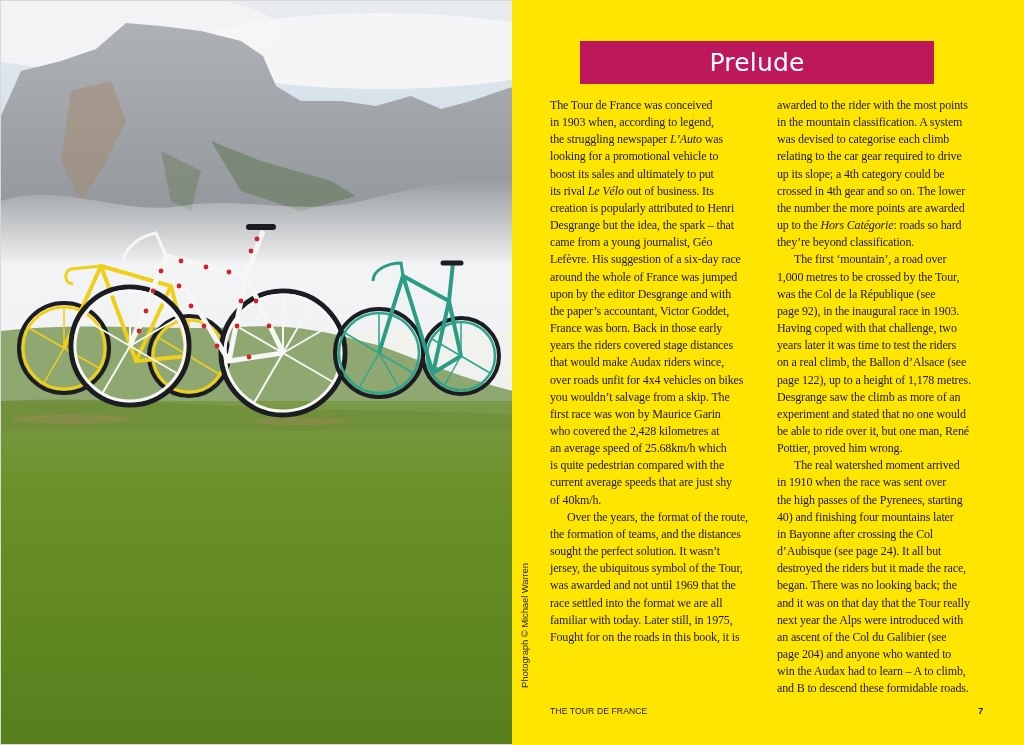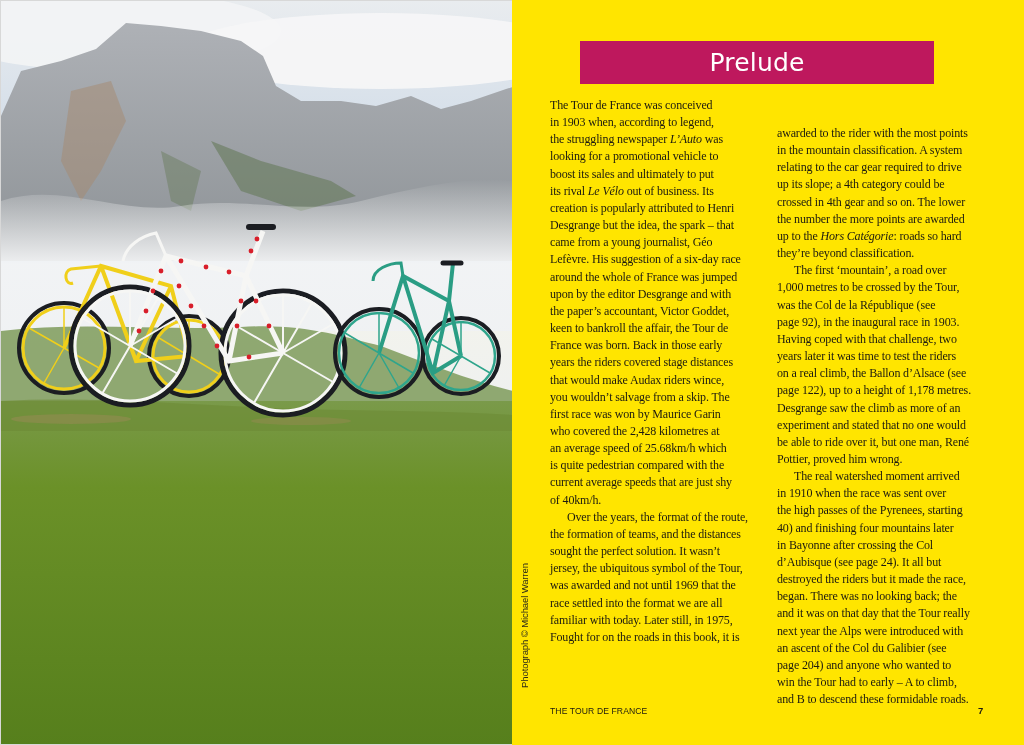--- a/index.html
+++ b/index.html
@@ -36,21 +36,21 @@
   .title-bar h1 {
     margin: 0; color: #ffffff; font-weight: normal;
     font-family: "DejaVu Sans", sans-serif; font-size: 25px; letter-spacing: 0.2px;
   }
   .col {
     position: absolute; top: 97px;
     font-size: 12px; line-height: 17.15px; color: #1c1a10;
     letter-spacing: -0.15px;
   }
   .col.left { left: 550px; width: 206px; }
-  .col.right { left: 777px; width: 212px; margin-top: 28px; }
+  .col.right { left: 777px; width: 212px; }
   .col p { margin: 0; }
   .col .line { display: block; white-space: nowrap; }
   .footer-title {
     position: absolute; left: 550px; top: 706px;
     font-family: "Liberation Sans", sans-serif; font-size: 8.6px; color: #1c1a10;
     letter-spacing: 0.1px;
   }
   .page-num {
     position: absolute; left: 978px; top: 705px;
     font-family: "Liberation Sans", sans-serif; font-size: 9.5px; font-weight: bold; color: #1c1a10;
@@ -176,24 +176,24 @@
         <span class="line">looking for a promotional vehicle to</span>
         <span class="line">boost its sales and ultimately to put</span>
         <span class="line">its rival <em>Le Vélo</em> out of business. Its</span>
         <span class="line">creation is popularly attributed to Henri</span>
         <span class="line">Desgrange but the idea, the spark – that</span>
         <span class="line">came from a young journalist, Géo</span>
         <span class="line">Lefèvre. His suggestion of a six-day race</span>
         <span class="line">around the whole of France was jumped</span>
         <span class="line">upon by the editor Desgrange and with</span>
         <span class="line">the paper’s accountant, Victor Goddet,</span>
-        <span class="line">keen to bankroll the affair, the Tour de</span>
         <span class="line">France was born. Back in those early</span>
         <span class="line">years the riders covered stage distances</span>
         <span class="line">that would make Audax riders wince,</span>
+        <span class="line">over roads unfit for 4x4 vehicles on bikes</span>
         <span class="line">you wouldn’t salvage from a skip. The</span>
         <span class="line">first race was won by Maurice Garin</span>
         <span class="line">who covered the 2,428 kilometres at</span>
         <span class="line">an average speed of 25.68km/h which</span>
         <span class="line">is quite pedestrian compared with the</span>
         <span class="line">current average speeds that are just shy</span>
         <span class="line">of 40km/h.</span>
       </p>
       <p class="">
         <span class="line" style="padding-left: 17px;">Over the years, the format of the route,</span>
@@ -203,20 +203,21 @@
         <span class="line">was awarded and not until 1969 that the</span>
         <span class="line">race settled into the format we are all</span>
         <span class="line">familiar with today. Later still, in 1975,</span>
         <span class="line">Fought for on the roads in this book, it is</span>
       </p>
     </div>
   <div class="col right">
       <p class="">
         <span class="line">awarded to the rider with the most points</span>
         <span class="line">in the mountain classification. A system</span>
+        <span class="line">was devised to categorise each climb</span>
         <span class="line">relating to the car gear required to drive</span>
         <span class="line">up its slope; a 4th category could be</span>
         <span class="line">crossed in 4th gear and so on. The lower</span>
         <span class="line">the number the more points are awarded</span>
         <span class="line">up to the <em>Hors Catégorie</em>: roads so hard</span>
         <span class="line">they’re beyond classification.</span>
       </p>
       <p class="">
         <span class="line" style="padding-left: 17px;">The first ‘mountain’, a road over</span>
         <span class="line">1,000 metres to be crossed by the Tour,</span>
@@ -237,20 +238,20 @@
         <span class="line">the high passes of the Pyrenees, starting</span>
         <span class="line">40) and finishing four mountains later</span>
         <span class="line">in Bayonne after crossing the Col</span>
         <span class="line">d’Aubisque (see page 24). It all but</span>
         <span class="line">destroyed the riders but it made the race,</span>
         <span class="line">began. There was no looking back; the</span>
         <span class="line">and it was on that day that the Tour really</span>
         <span class="line">next year the Alps were introduced with</span>
         <span class="line">an ascent of the Col du Galibier (see</span>
         <span class="line">page 204) and anyone who wanted to</span>
-        <span class="line">win the Tour had to early – A to climb,</span>
+        <span class="line">win the Audax had to learn – A to climb,</span>
         <span class="line">and B to descend these formidable roads.</span>
       </p>
     </div>
 
   <div class="footer-title">THE TOUR DE FRANCE</div>
   <div class="page-num">7</div>
 </div>
 
 </body></html>

